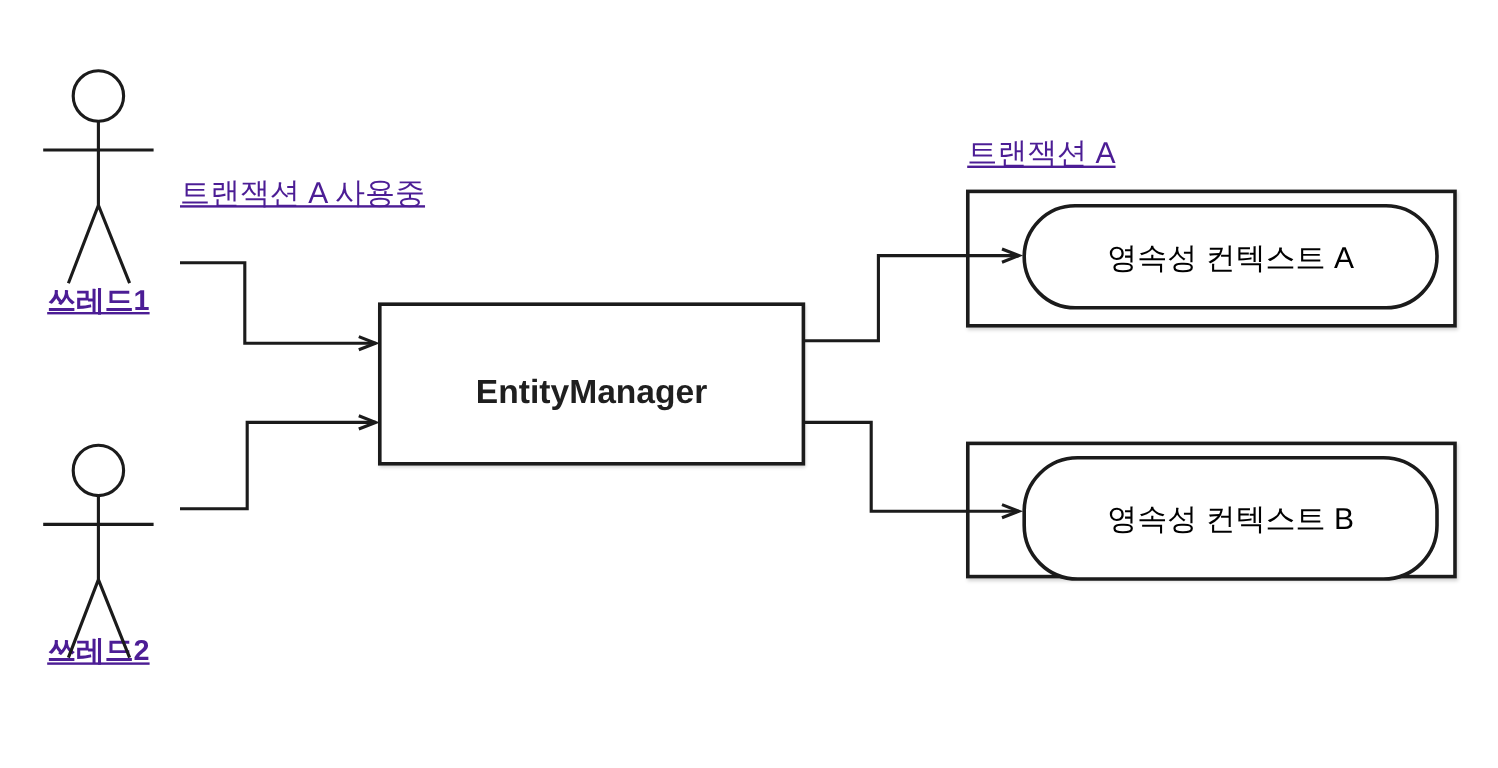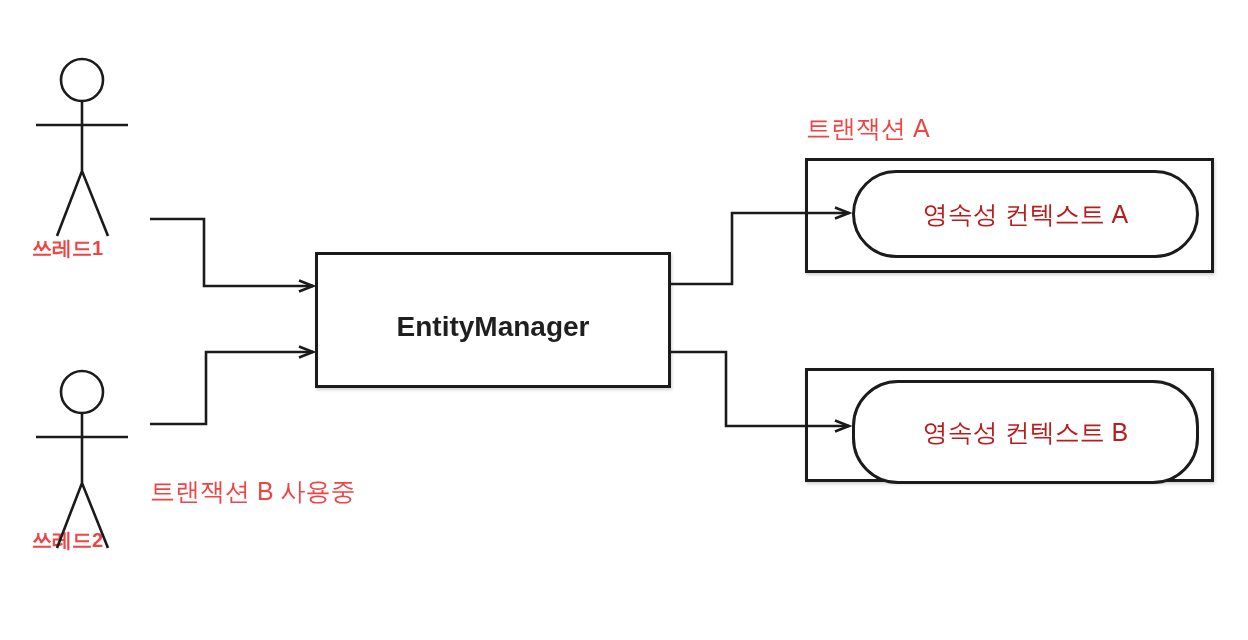--- a/index.html
+++ b/index.html
@@ -17,29 +17,30 @@
   }
   .layer {
     position: absolute;
     left: 0;
     top: 0;
     z-index: 5;
     pointer-events: none;
   }
   .label {
     position: absolute;
-    color: #ef4444;
+    color: #4c1d95;
     white-space: nowrap;
     z-index: 3;
     line-height: 1.15;
+    text-decoration: underline;
   }
   .actor-name {
     font-weight: bold;
-    font-size: 20px;
-    text-align: left;
+    font-size: 24px;
+    text-align: center;
     width: 100px;
   }
   .status-label {
     font-size: 25px;
   }
   .tx-title {
     font-size: 25px;
   }
   .box {
     position: absolute;
@@ -67,21 +68,21 @@
     border: 3px solid #1b1b1b;
     border-radius: 46px;
     background: #ffffff;
     display: flex; align-items: center; justify-content: center;
     z-index: 2;
   }
   .stadium-a { left: 852px; top: 170px; width: 347px; height: 88px; }
   .stadium-b { left: 852px; top: 380px; width: 347px; height: 104px; }
   .ctx-label {
     font-size: 25px;
-    color: #b91c1c;
+    color: #000000;
   }
   .conn {
     fill: none;
     stroke: #1b1b1b;
     stroke-width: 2.6;
   }
   .actor-stroke {
     fill: none;
     stroke: #1b1b1b;
     stroke-width: 2.6;
@@ -111,21 +112,21 @@
 
     <path class="conn" marker-end="url(#arrowhead)" d="M150 219 H204 V286 H313"></path>
     <path class="conn" marker-end="url(#arrowhead)" d="M150 424 H206 V352 H313"></path>
     <path class="conn" marker-end="url(#arrowhead)" d="M669 284 H732 V213 H849"></path>
     <path class="conn" marker-end="url(#arrowhead)" d="M669 352 H726 V426 H849"></path>
   </svg>
 
   <div class="label actor-name" style="left:32px; top:237px;">쓰레드1</div>
   <div class="label actor-name" style="left:32px; top:529px;">쓰레드2</div>
 
-  <div class="label status-label" style="left:150px; top:477px;">트랜잭션 B 사용중</div>
+  <div class="label status-label" style="left:150px; top:147px;">트랜잭션 A 사용중</div>
 
   <div class="box em-box">
     <span class="em-label">EntityManager</span>
   </div>
 
   <div class="label tx-title" style="left:806px; top:114px;">트랜잭션 A</div>
   <div class="box tx-box-a"></div>
   <div class="stadium stadium-a">
     <span class="ctx-label">영속성 컨텍스트 A</span>
   </div>

